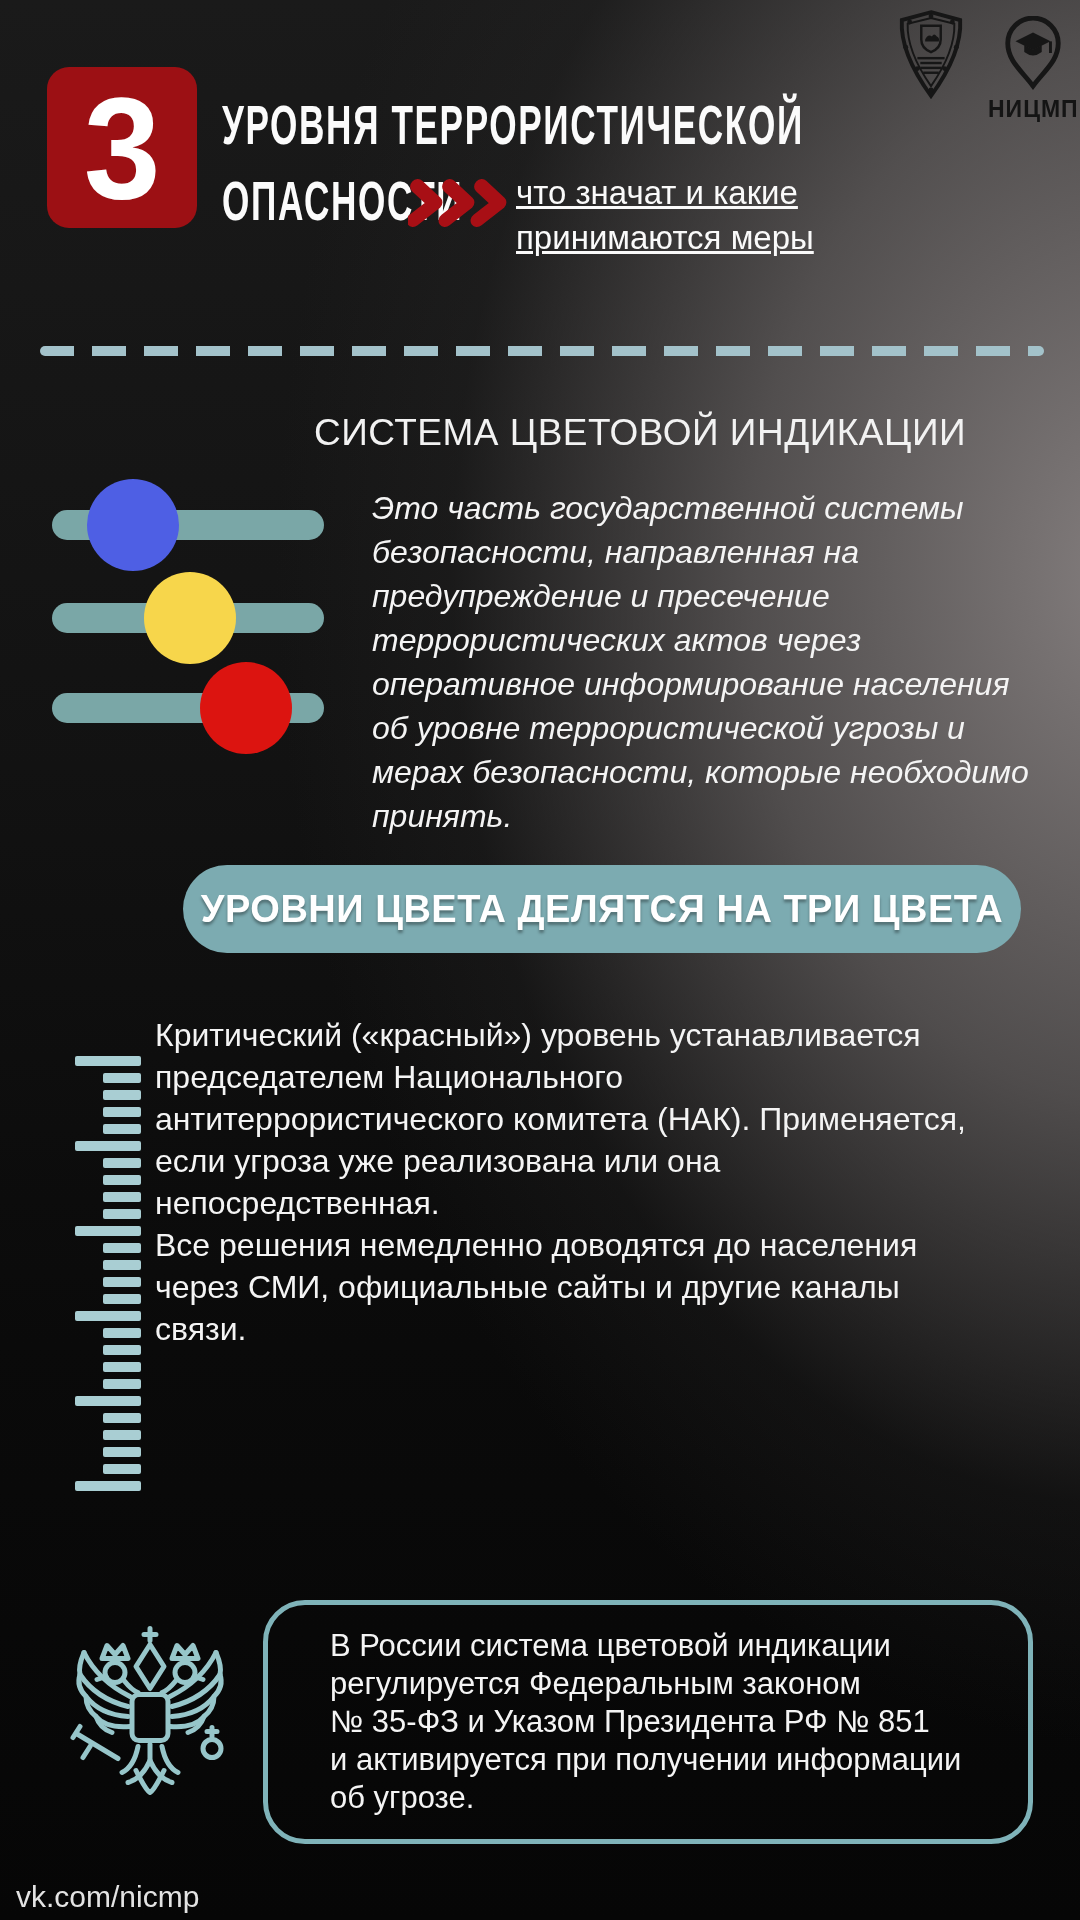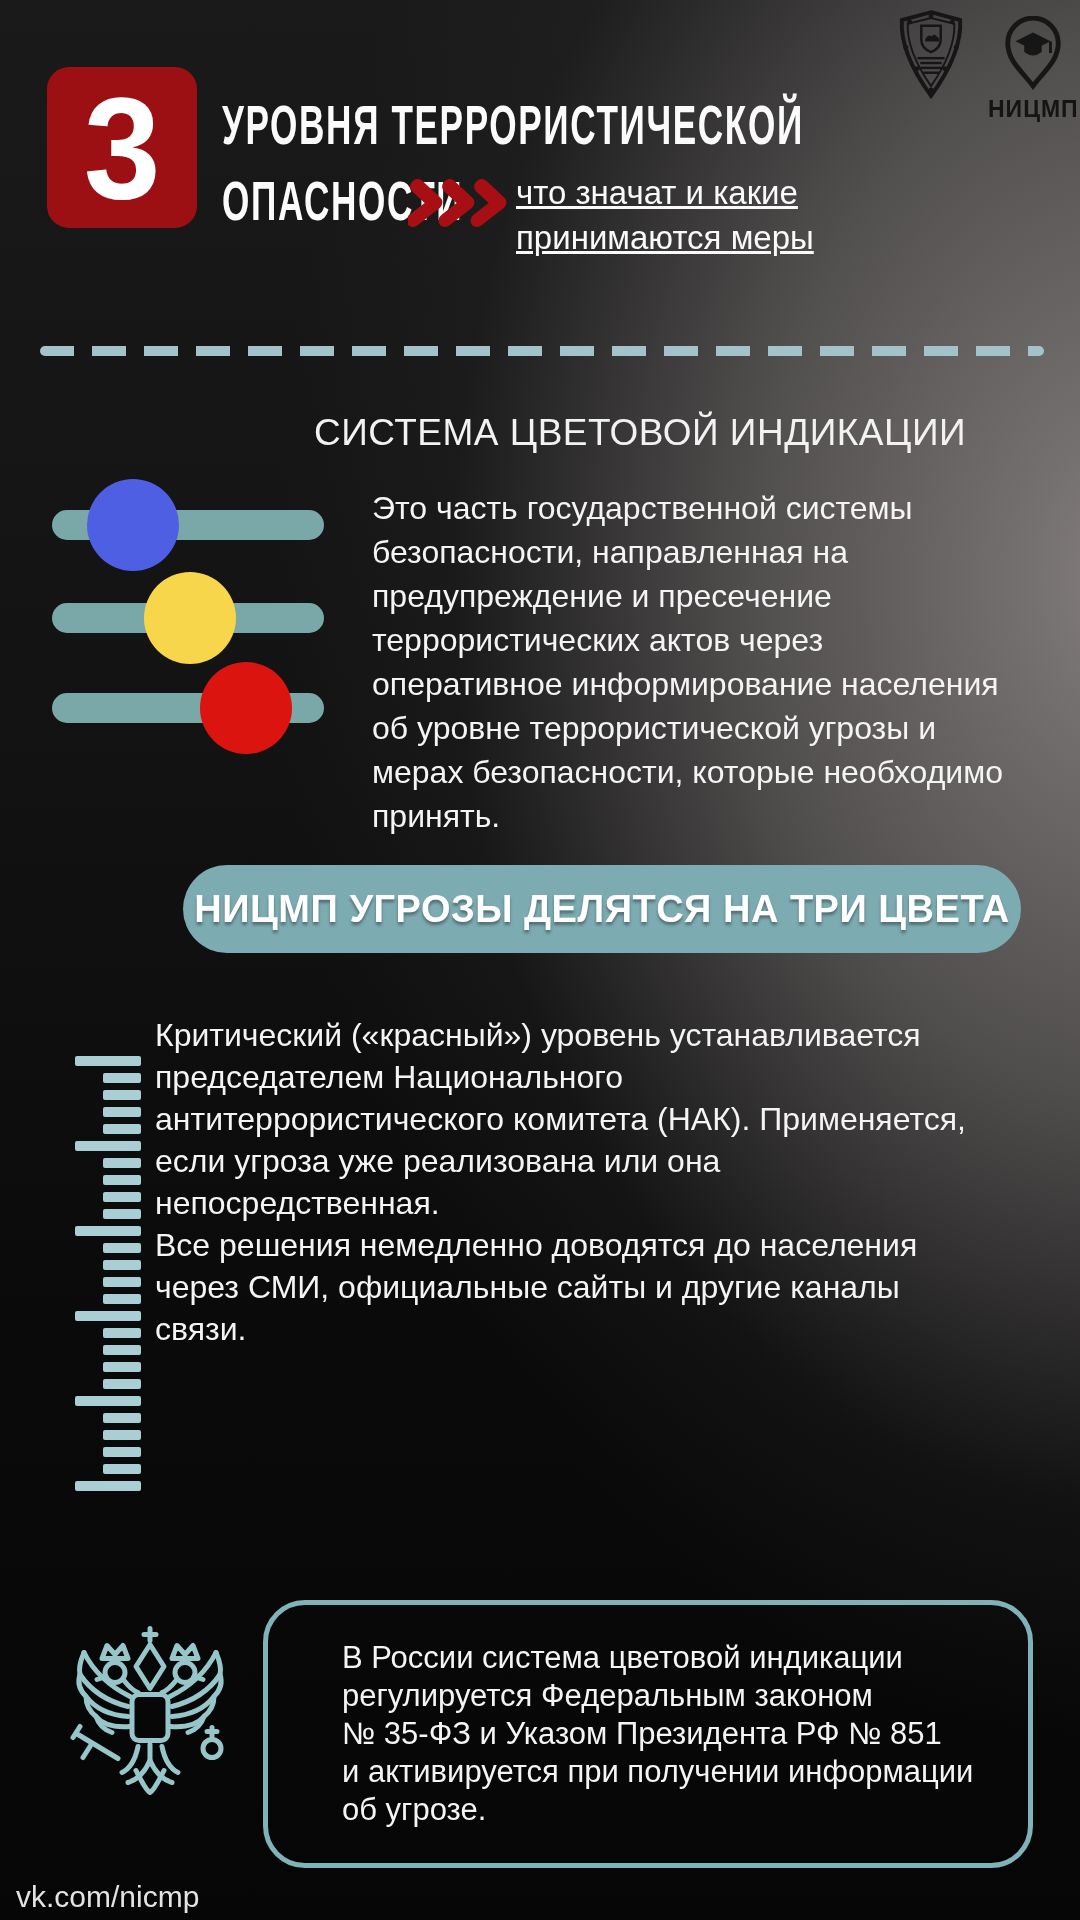--- a/index.html
+++ b/index.html
@@ -36,21 +36,21 @@
   .dashes{left:40px;top:346px;width:1004px;height:10px;border-radius:5px;
     background:repeating-linear-gradient(90deg,#a3c2ca 0 34px,transparent 34px 52px);}
 
   
   .sec1-heading{left:240px;top:412px;width:800px;text-align:center;
     font-size:37px;letter-spacing:.5px;color:#f2f2f2;}
   .slider{left:52px;width:272px;height:30px;border-radius:15px;background:#7aa7a7;}
   .slider-1{top:510px;} .slider-2{top:603px;} .slider-3{top:693px;}
   .knob{position:absolute;top:-31px;width:92px;height:92px;border-radius:50%;}
   .knob-1{left:35px;} .knob-2{left:92px;} .knob-3{left:148px;}
-  .sec1-body{left:372px;top:486px;width:660px;font-size:32px;line-height:44px;white-space:pre-line;}
+  .sec1-body{left:372px;top:486px;width:660px;font-size:32px;line-height:44px;white-space:pre-line;font-style:italic;}
 
   
   .banner{left:183px;top:865px;width:838px;height:88px;border-radius:44px;
     display:flex;align-items:center;justify-content:center;}
   .banner span{font-size:38px;font-weight:700;color:#fff;letter-spacing:.5px;
     text-shadow:0 3px 3px rgba(0,0,0,.35);}
 
   
   .ruler{left:75px;top:1056px;width:66px;}
   .tick{height:10px;margin-bottom:7px;width:38px;margin-left:28px;background:#a9ced3;border-radius:2px;}
@@ -58,21 +58,21 @@
 
   
   .levels{left:155px;top:1014px;width:900px;font-size:32px;line-height:42px;}
   .levels p{margin:0;white-space:pre-line;}
   .levels p + p{margin-top:36px;}
 
   
   .eagle{left:50px;top:1612px;}
   .law-box{left:263px;top:1600px;width:770px;border:5px solid #7fb3b9;border-radius:42px;
     padding:22px 0 22px 62px;box-sizing:border-box;}
-  .law-box p{margin:12px;font-size:31px;line-height:38px;white-space:pre-line;}
+  .law-box p{margin:0;font-size:31px;line-height:38px;white-space:pre-line;}
   .vk{left:16px;top:1880px;font-size:30px;color:#e3e3e3;}
 </style>
 </head>
 <body>
 
 <div class="poster">
 
   <div class="abs logo-shield">
     <svg width="70" height="94" viewBox="0 0 72 96">
       <g stroke="#161616" fill="none" stroke-width="4">
@@ -147,21 +147,21 @@
   <p class="abs sec1-body" style="margin:0">Это часть государственной системы
 безопасности, направленная на
 предупреждение и пресечение
 террористических актов через
 оперативное информирование населения
 об уровне террористической угрозы и
 мерах безопасности, которые необходимо
 принять.</p>
 
   <div class="abs banner" style="background-color: rgb(124, 171, 177);">
-    <span>НИЦМП УГРОЗЫ ДЕЛЯТСЯ НА ТРИ ЦВЕТА</span>
+    <span>УРОВНИ ЦВЕТА ДЕЛЯТСЯ НА ТРИ ЦВЕТА</span>
   </div>
 
   <div class="abs ruler">
       <div class="tick long"></div>
       <div class="tick"></div>
       <div class="tick"></div>
       <div class="tick"></div>
       <div class="tick"></div>
       <div class="tick long"></div>
       <div class="tick"></div>

